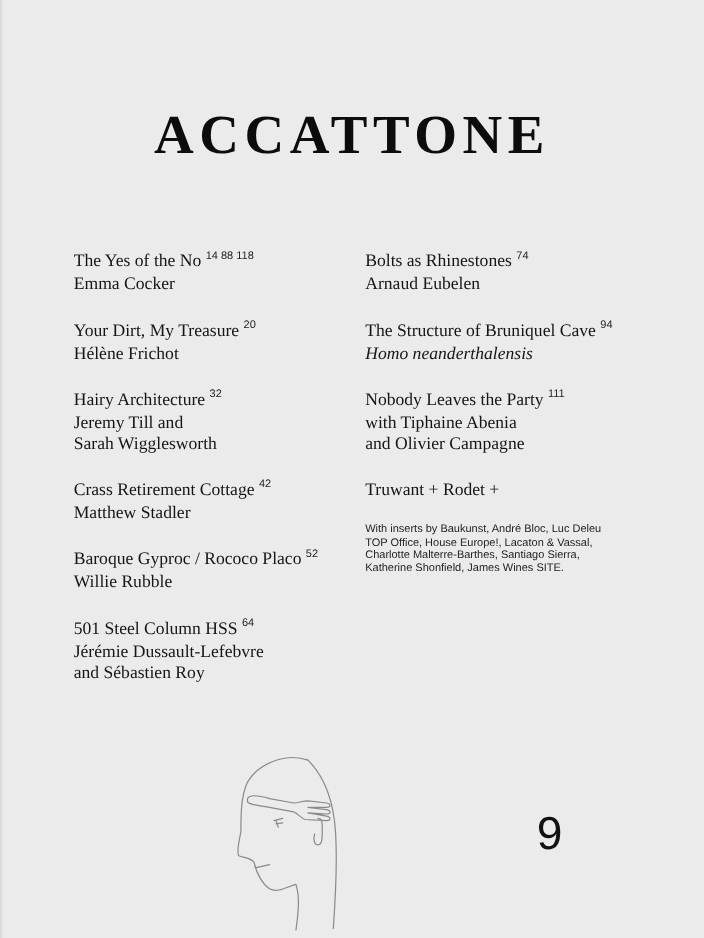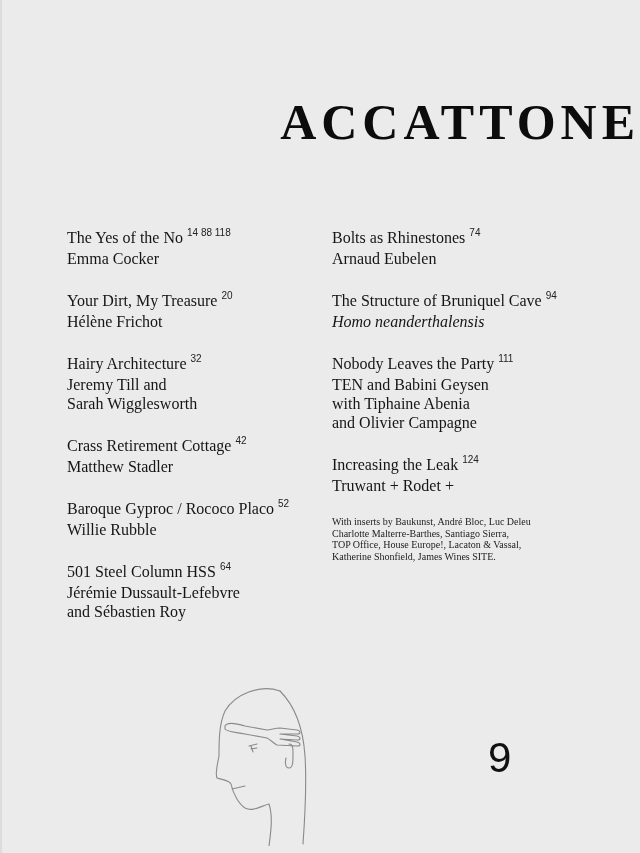--- a/index.html
+++ b/index.html
@@ -6,21 +6,21 @@
     html, body {
       width: 640px; height: 853px;
       background: #ebebeb;
       overflow: hidden;
     }
     body { position: relative; color: #111; }
     .page { position: absolute; left: 0; top: 0; width: 640px; height: 853px; background: #ebebeb; }
     .left-edge { position: absolute; left: 0; top: 0; width: 2px; height: 853px; background: #dcdcdc; }
     .masthead {
       position: absolute; left: 0; top: 92px; width: 640px;
-      text-align: right;
+      text-align: center;
       font-family: "Liberation Serif", "DejaVu Serif", serif;
       font-size: 50px; font-weight: bold; letter-spacing: 5px;
       color: #0c0c0c; line-height: 60px;
     }
     .col { position: absolute; top: 228px; width: 260px; }
     .col-left { left: 67px; }
     .col-right { left: 332px; }
     .entry { margin-bottom: 23px; }
     .line {
       font-family: "Liberation Serif", "DejaVu Serif", serif;
@@ -28,21 +28,21 @@
       white-space: nowrap;
     }
     .line.italic { font-style: italic; }
     .pages {
       font-family: "Liberation Sans", "DejaVu Sans", sans-serif;
       font-size: 10px; position: relative; top: -7px; margin-left: 4px;
       color: #222;
     }
     .inserts {
       margin-top: -2px;
-      font-family: Liberation Serif, serif;
+      font-family: Liberation Sans, sans-serif;
       font-size: 10px; line-height: 11.5px; color: #222;
     }
     .issue-number {
       position: absolute; left: 488px; top: 734px;
       font-family: "Liberation Sans", "DejaVu Sans", sans-serif;
       font-size: 42px; color: #111; line-height: 48px;
     }
     .drawing { position: absolute; left: 205px; top: 686px; width: 110px; height: 160px; }
   </style>
 </head>
@@ -86,32 +86,30 @@
     <div class="entry">
       <div class="line"><span>Bolts as Rhinestones</span><span class="pages">74</span></div>
       <div class="line">Arnaud Eubelen</div>
     </div>
     <div class="entry">
       <div class="line"><span>The Structure of Bruniquel Cave</span><span class="pages">94</span></div>
       <div class="line italic">Homo neanderthalensis</div>
     </div>
     <div class="entry">
       <div class="line"><span>Nobody Leaves the Party</span><span class="pages">111</span></div>
-      <div class="line">TEN and Babini Geysen</div>
       <div class="line">with Tiphaine Abenia</div>
       <div class="line">and Olivier Campagne</div>
     </div>
     <div class="entry">
-      <div class="line"><span>Increasing the Leak</span><span class="pages">124</span></div>
       <div class="line">Truwant + Rodet +</div>
     </div>
     <div class="inserts">
       <div>With inserts by Baukunst, André Bloc, Luc Deleu</div>
+      <div>TOP Office, House Europe!, Lacaton &amp; Vassal,</div>
       <div>Charlotte Malterre-Barthes, Santiago Sierra,</div>
-      <div>TOP Office, House Europe!, Lacaton &amp; Vassal,</div>
       <div>Katherine Shonfield, James Wines SITE.</div>
     </div>
   </div>
 
   <svg class="drawing" viewBox="0 0 110 160" fill="none" stroke="#8a8a8a" stroke-width="1.1" stroke-linecap="round" stroke-linejoin="round">
     <path d="M75 5 C55 -2, 30 8, 20 25 C14 38, 14 55, 14 70 C12 80, 10 88, 12 92 C18 94, 24 94, 26 98 C28 108, 34 118, 40 122 C48 126, 56 120, 64 118 C68 130, 66 145, 64 160"></path>
     <path d="M75 5 C88 18, 98 40, 100 70 C102 100, 100 130, 98 158"></path>
     <path d="M27 103 L40 100"></path>
     <path d="M20 40 C22 36, 30 37, 40 40 L62 44 C66 44, 70 42, 75 42 L92 44 C96 45, 96 48, 92 48 L75 48 L92 50 C96 51, 96 54, 92 54 L75 53 L92 56 C96 57, 96 60, 92 60 L72 59 C68 57, 66 54, 62 52 L40 48 C30 46, 22 46, 20 43 Z"></path>
     <path d="M44 60 L52 58 M46 60 L48 66 M46 63 L52 62"></path>

